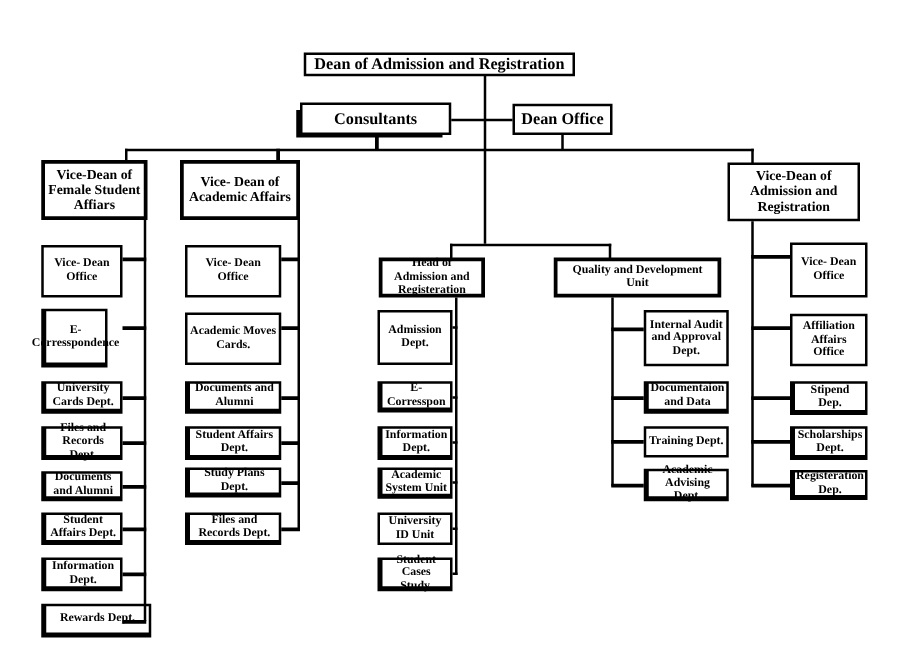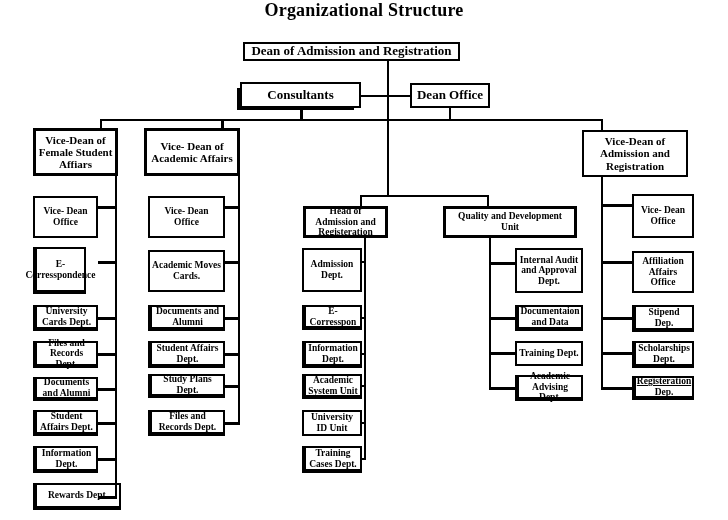--- a/index.html
+++ b/index.html
@@ -21,21 +21,20 @@
   .hline{height:2px;}
   .vline{width:2px;}
   .hline.t3{height:3px;}
   .vline.t3{width:3px;}
 </style>
 </head>
 <body>
 
 <div class="canvas">
 
-  <div class="title">Organizational Structure</div>
 
   <div class="box f13" style="left:243px;top:42px;width:217px;height:19px;">Dean of Admission and Registration</div>
   <div class="box f13 cons" style="left:240px;top:82px;width:121px;height:26px;">Consultants</div>
   <div class="box f13" style="left:410px;top:83px;width:80px;height:25px;">Dean Office</div>
 
   <div class="box f11 hdr" style="left:33px;top:128px;width:85px;height:48px;">Vice-Dean of Female Student Affiars</div>
   <div class="box f11 hdr" style="left:144px;top:128px;width:96px;height:48px;">Vice- Dean of Academic Affairs</div>
   <div class="box f11" style="left:582px;top:130px;width:106px;height:47px;">Vice-Dean of Admission and Registration</div>
   <div class="box f95 hdr" style="left:303px;top:206px;width:85px;height:32px;">Head of Admission and Registeration</div>
   <div class="box f95 hdr" style="left:443px;top:206px;width:134px;height:32px;">Quality and Development Unit</div>
@@ -54,32 +53,32 @@
   <div class="box f95 sh" style="left:148px;top:305px;width:77px;height:26px;">Documents and Alumni</div>
   <div class="box f95 sh" style="left:148px;top:341px;width:77px;height:27px;">Student Affairs Dept.</div>
   <div class="box f95 sh" style="left:148px;top:374px;width:77px;height:24px;">Study Plans Dept.</div>
   <div class="box f95 sh" style="left:148px;top:410px;width:77px;height:26px;">Files and Records Dept.</div>
 
   <div class="box f95" style="left:302px;top:248px;width:60px;height:44px;">Admission Dept.</div>
   <div class="box f95 sh" style="left:302px;top:305px;width:60px;height:25px;">E-Corresspon</div>
   <div class="box f95 sh" style="left:302px;top:341px;width:60px;height:27px;">Information Dept.</div>
   <div class="box f95 sh" style="left:302px;top:374px;width:60px;height:25px;">Academic System Unit</div>
   <div class="box f95" style="left:302px;top:410px;width:60px;height:26px;">University ID Unit</div>
-  <div class="box f95 sh" style="left:302px;top:446px;width:60px;height:27px;">Training Cases Dept.</div>
+  <div class="box f95 sh" style="left:302px;top:446px;width:60px;height:27px;">Student Cases Study.</div>
 
   <div class="box f95" style="left:515px;top:248px;width:68px;height:45px;text-align:center;">Internal Audit and Approval Dept.</div>
   <div class="box f95 sh" style="left:515px;top:305px;width:68px;height:26px;">Documentaion and Data</div>
   <div class="box f95" style="left:515px;top:341px;width:68px;height:25px;">Training Dept.</div>
   <div class="box f95 sh" style="left:515px;top:375px;width:68px;height:26px;">Academic Advising Dept.</div>
 
   <div class="box f95" style="left:632px;top:194px;width:62px;height:44px;">Vice- Dean Office</div>
   <div class="box f95" style="left:632px;top:251px;width:62px;height:42px;">Affiliation Affairs Office</div>
   <div class="box f95 sh" style="left:632px;top:305px;width:62px;height:27px;">Stipend Dep.</div>
   <div class="box f95 sh" style="left:632px;top:341px;width:62px;height:27px;">Scholarships Dept.</div>
-  <div class="box f95 sh" style="left:632px;top:376px;width:62px;height:24px;text-decoration:underline;">Registeration Dep.</div>
+  <div class="box f95 sh" style="left:632px;top:376px;width:62px;height:24px;">Registeration Dep.</div>
 
   <div class="vline" style="left:387px;top:60px;height:135px;"></div>
   <div class="hline" style="left:361px;top:95px;width:49px;"></div>
   <div class="vline t3" style="left:300px;top:107px;height:13px;"></div>
   <div class="vline" style="left:449px;top:107px;height:13px;"></div>
   <div class="hline" style="left:100px;top:119px;width:503px;"></div>
   <div class="vline" style="left:100px;top:119px;height:10px;"></div>
   <div class="vline t3" style="left:221px;top:119px;height:10px;"></div>
   <div class="vline" style="left:601px;top:119px;height:12px;"></div>
   <div class="hline" style="left:360px;top:195px;width:129px;"></div>

